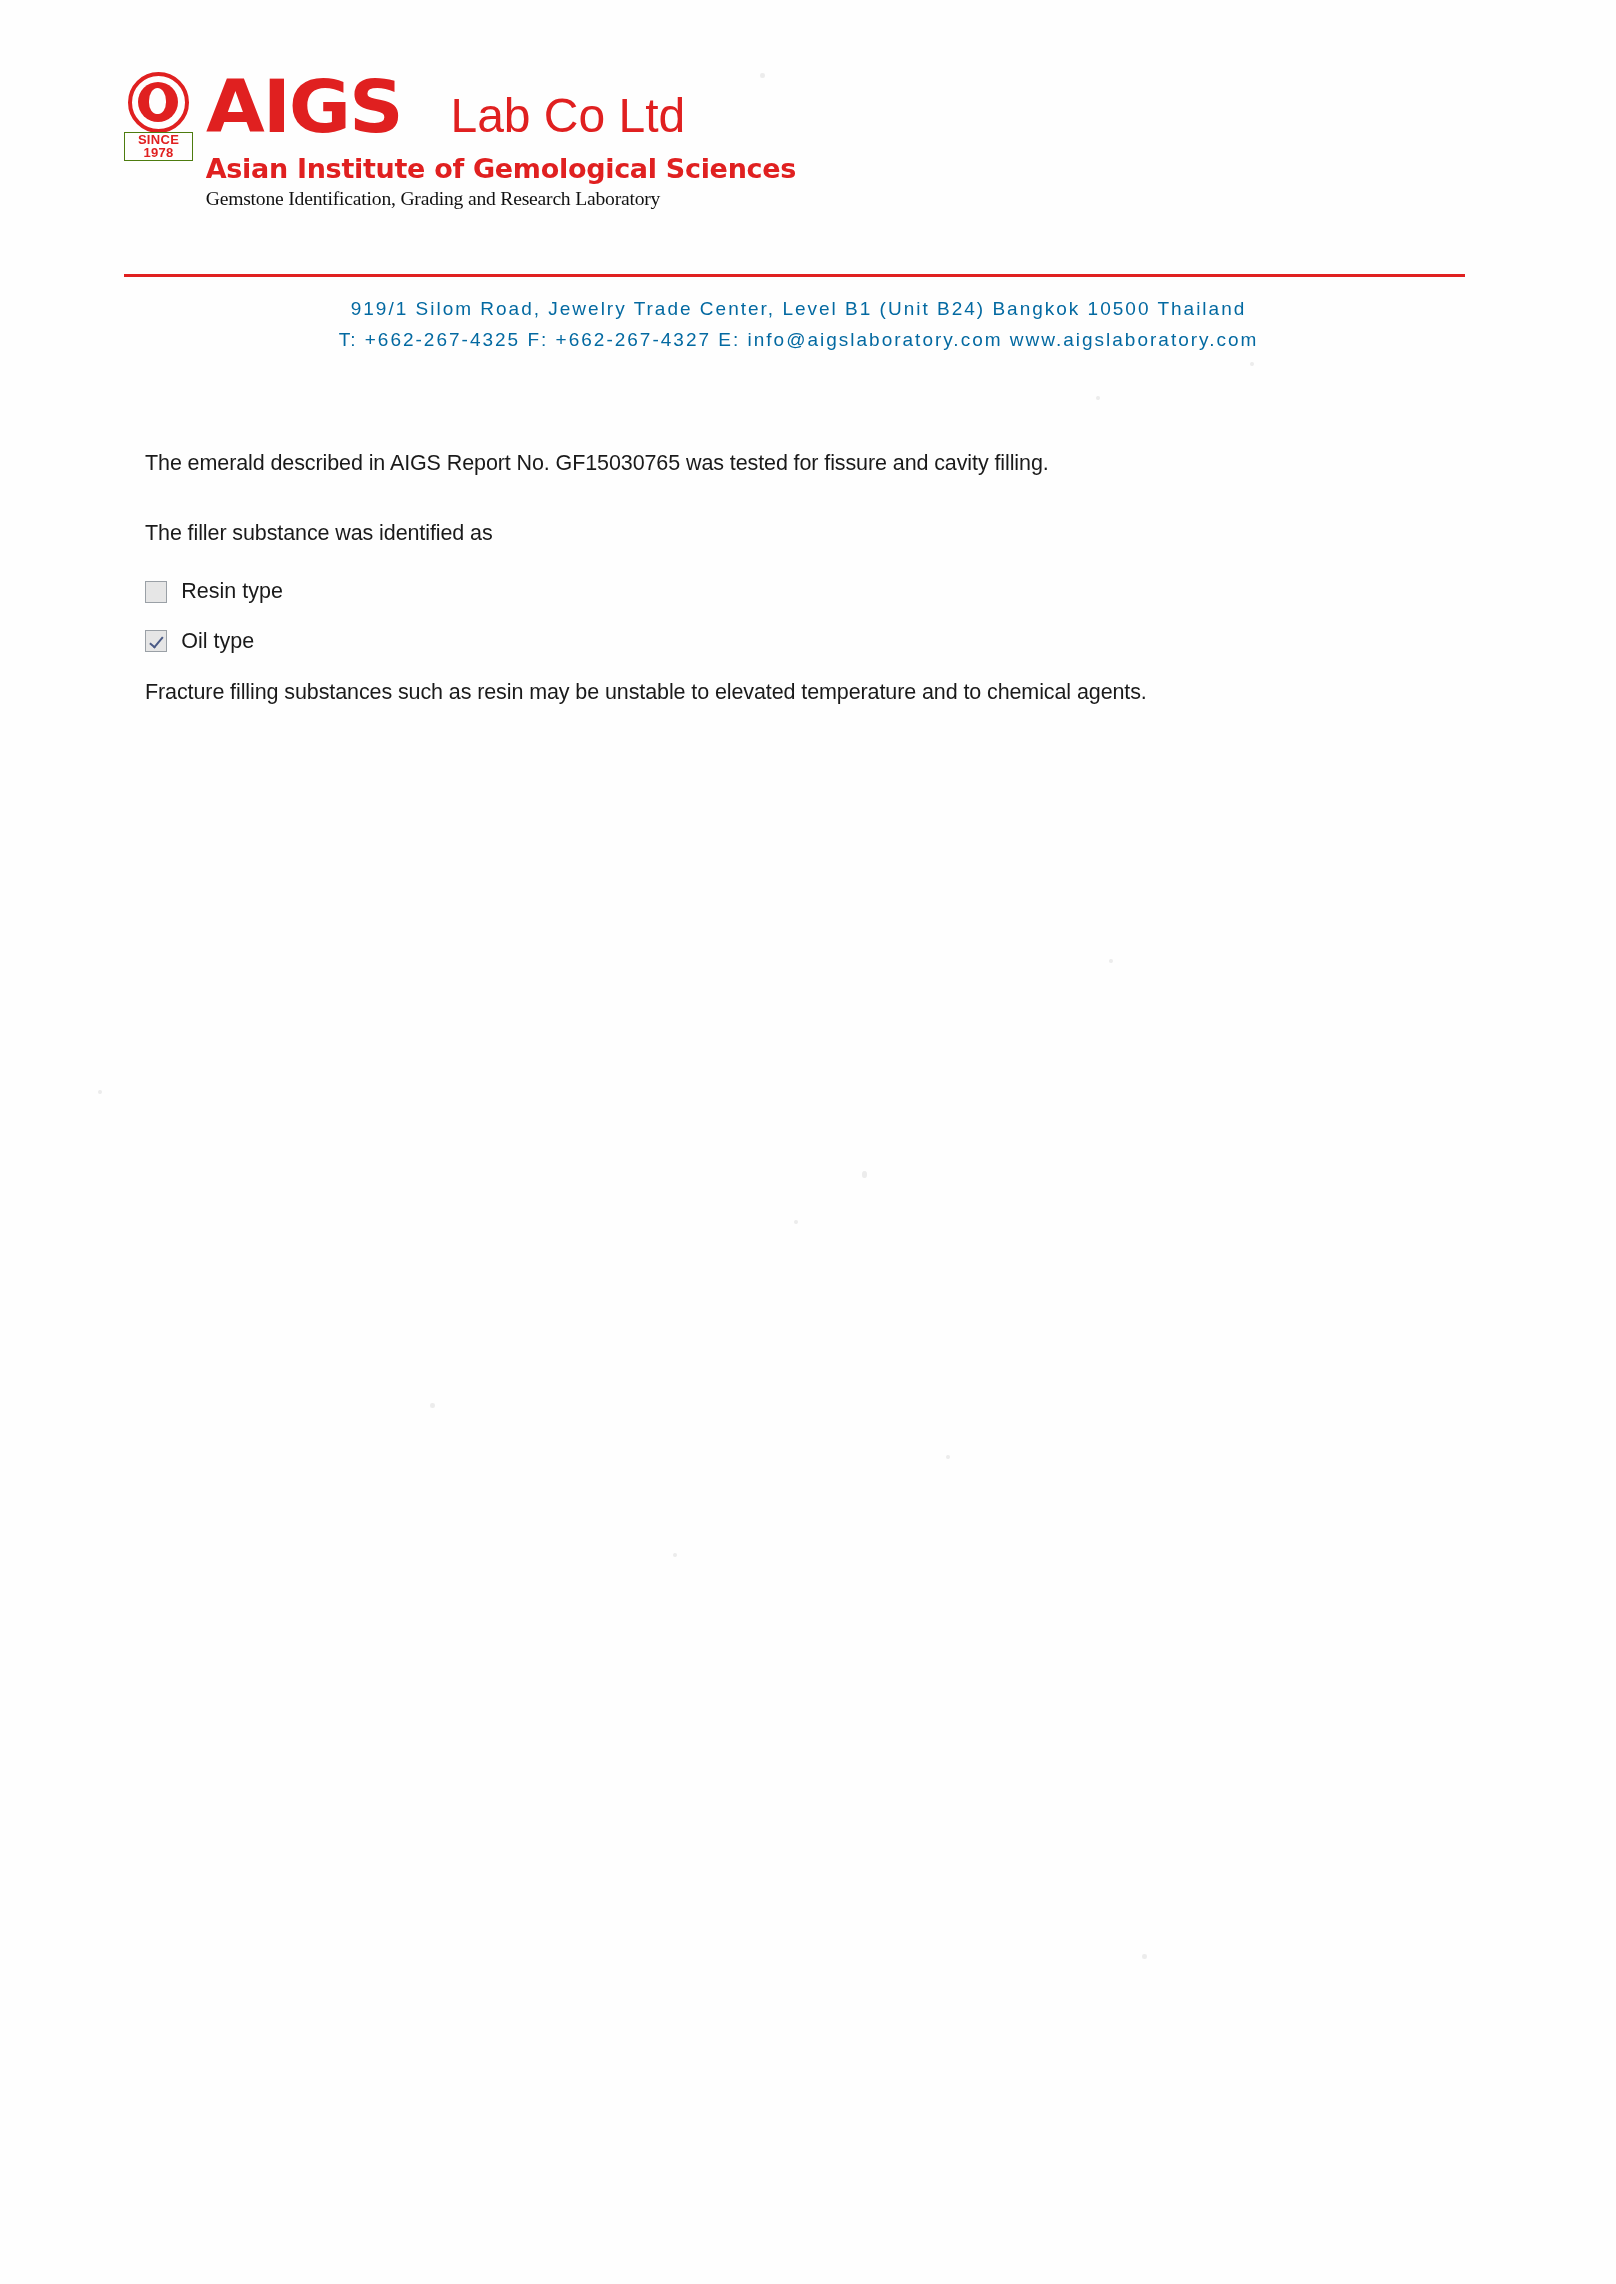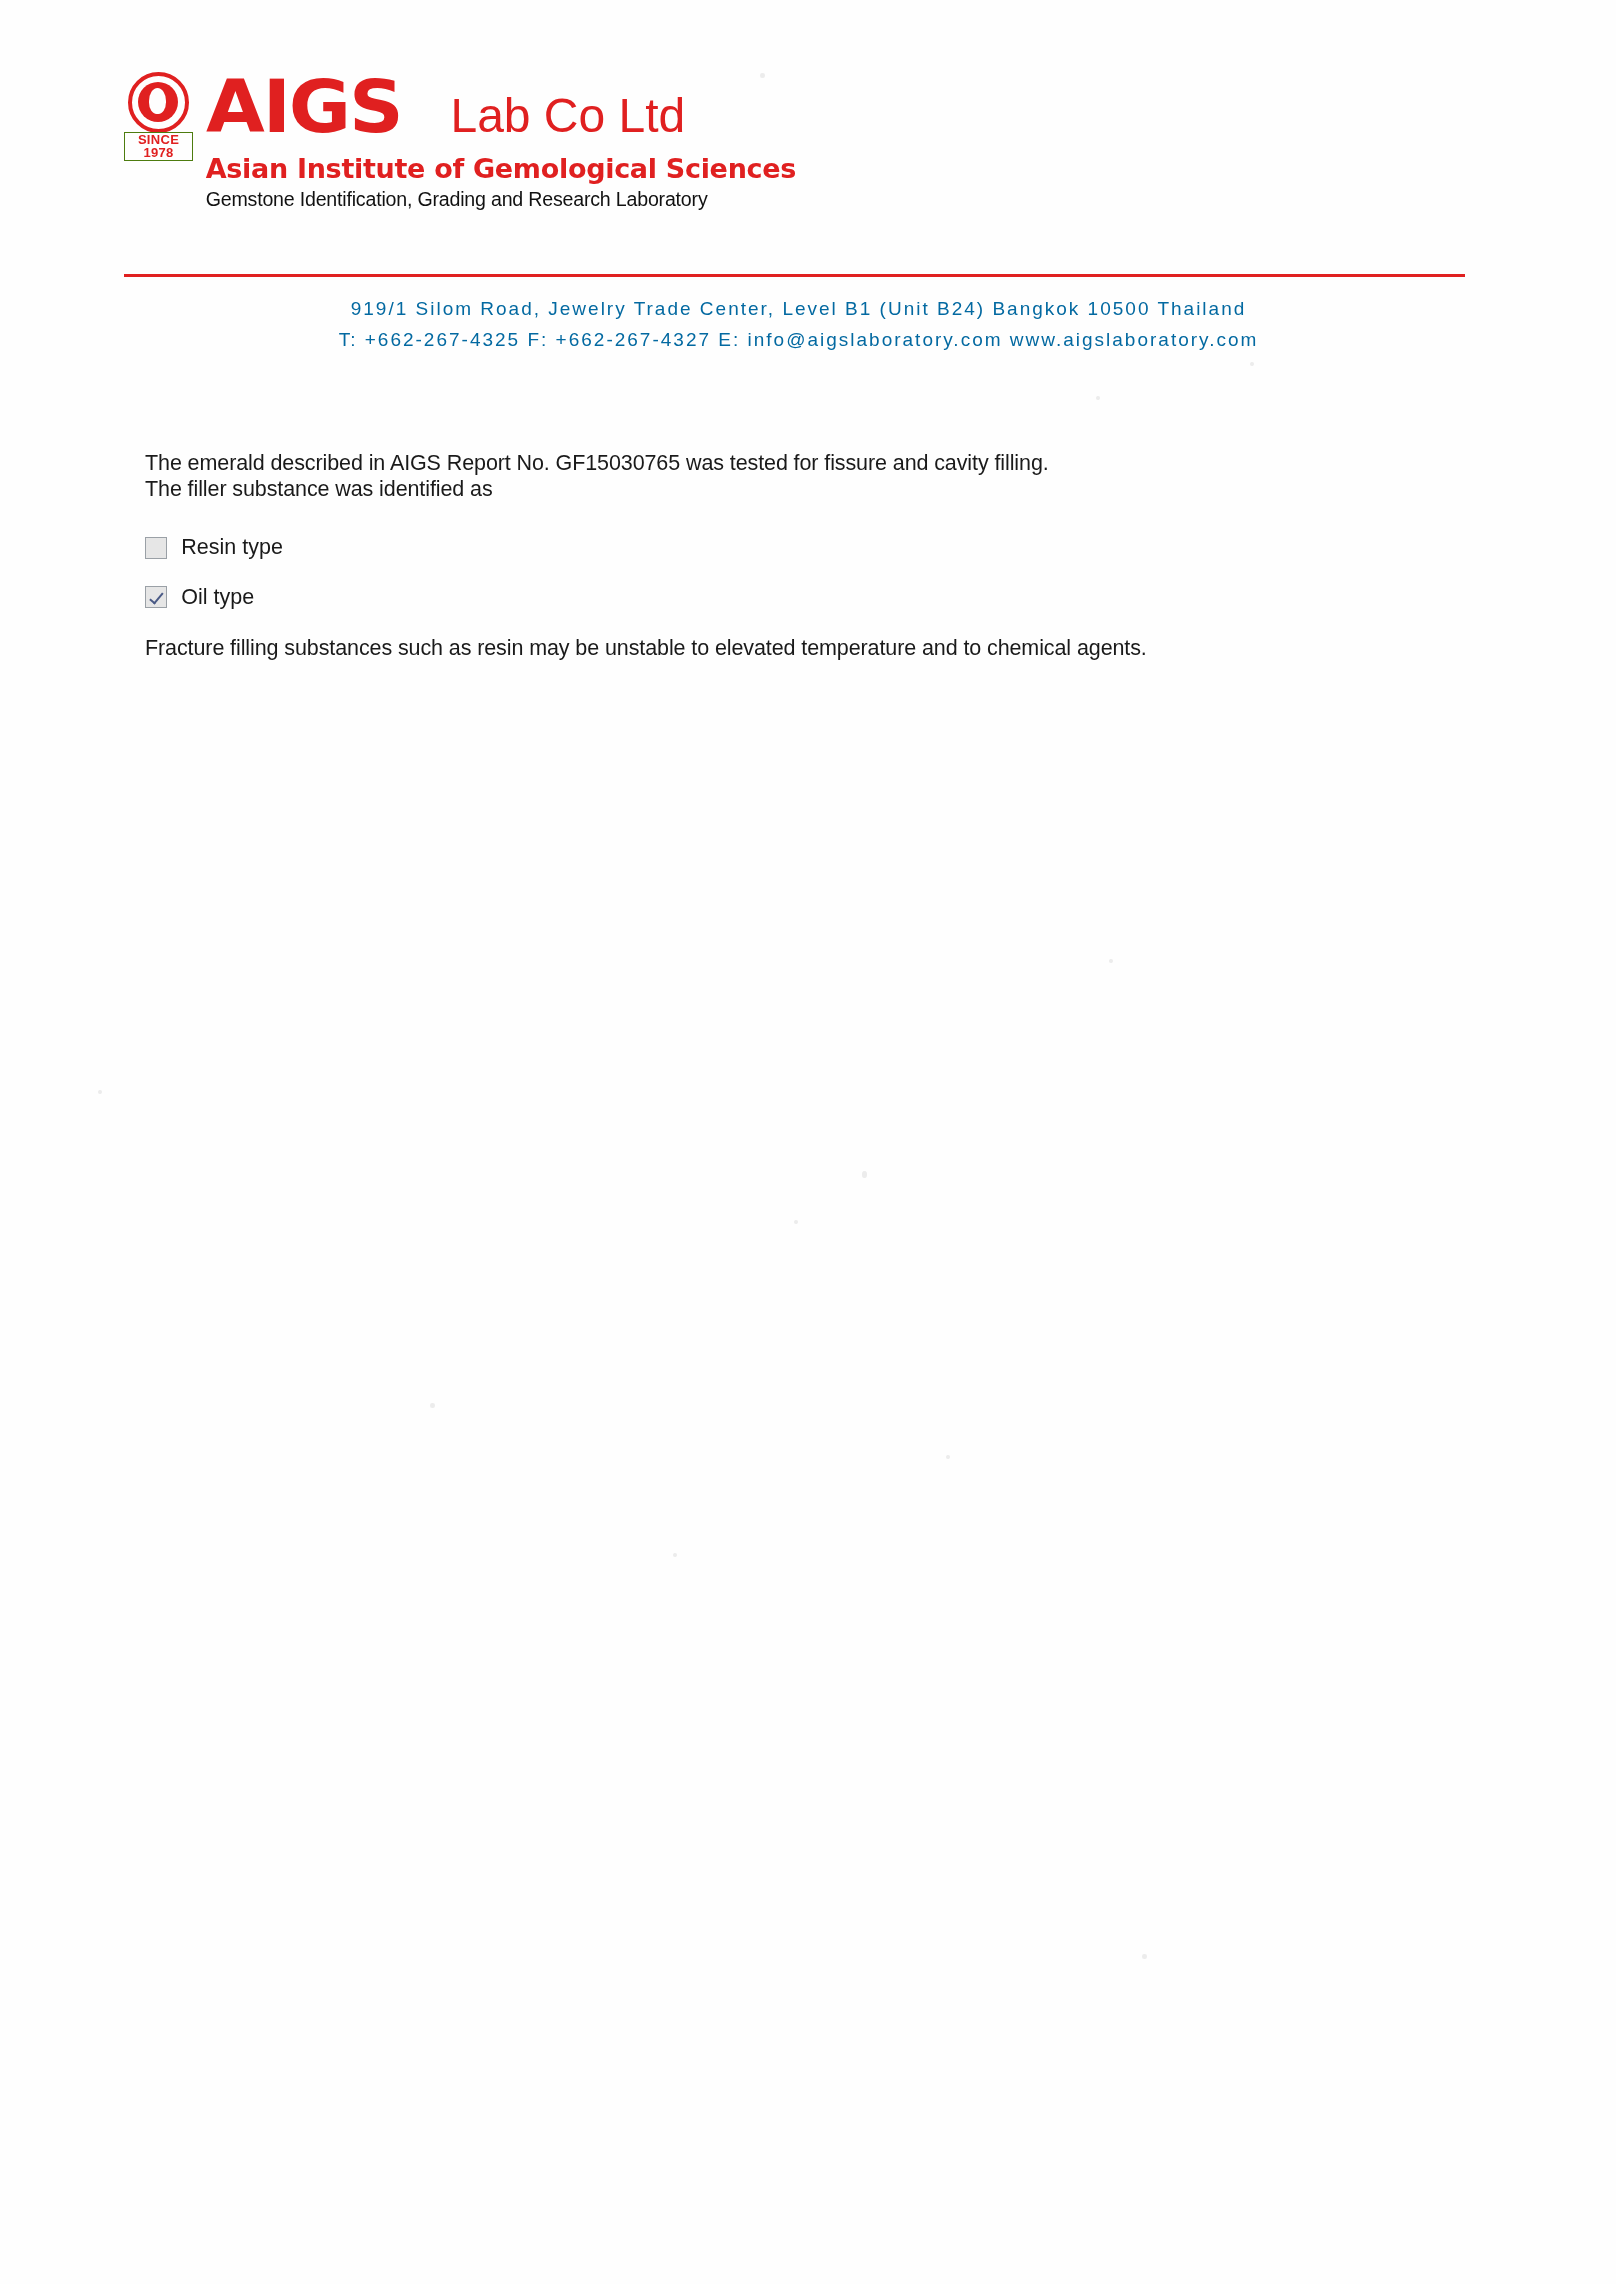--- a/index.html
+++ b/index.html
@@ -119,21 +119,21 @@
     margin-top: 14.3px;
     font-family: "DejaVu Sans", sans-serif;
     font-weight: bold;
     font-size: 27px;
     line-height: 30px;
     color: #e02020;
     letter-spacing: -0.3px;
   }
   .brand-sub2 {
     margin-top: 3.9px;
-    font-family: Liberation Sans, sans-serif;
+    font-family: Liberation Serif, serif;
     font-size: 19.6px;
     line-height: 22px;
     color: #111111;
     letter-spacing: -0.2px;
   }
 
   .rule {
     position: absolute;
     left: 124px;
     top: 274px;
@@ -166,21 +166,21 @@
     width: 1297px;
   }
   .para {
     font-family: "Liberation Sans", sans-serif;
     font-size: 21.5px;
     line-height: 26px;
     color: #1a1a1a;
     letter-spacing: -0.1px;
   }
   .para.first { }
-  .para.second { margin-bottom: 34px; }
+  .para.second { margin-bottom: 34px; margin-top: 44px; }
 
   .choice {
     display: flex;
     align-items: center;
     gap: 14.3px;
     margin-bottom: 26px;
   }
   .checkbox {
     width: 22px;
     height: 22px;

